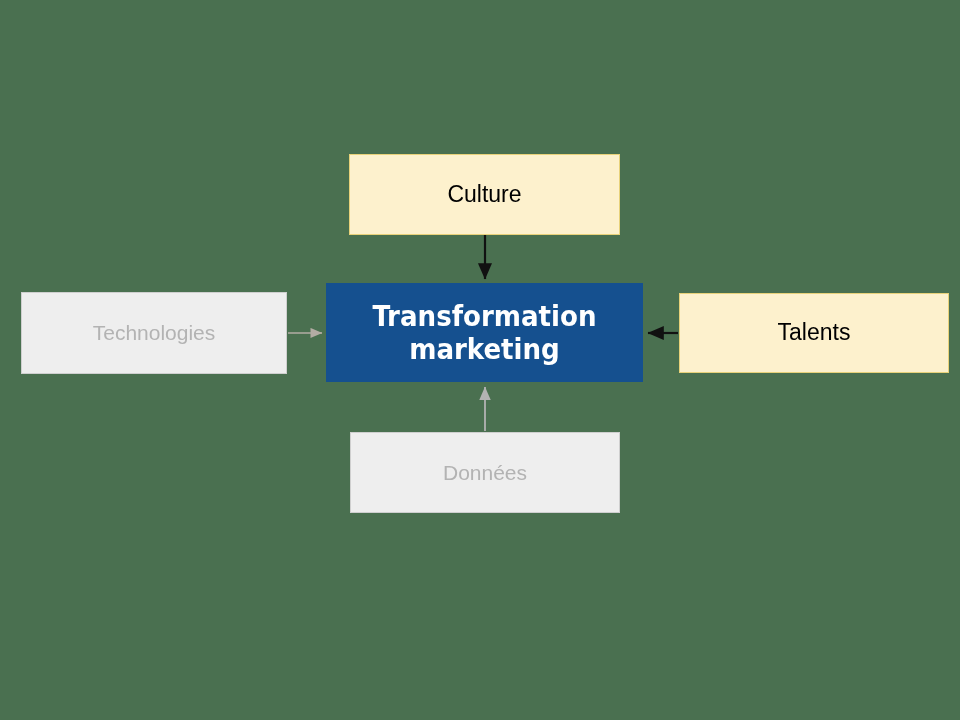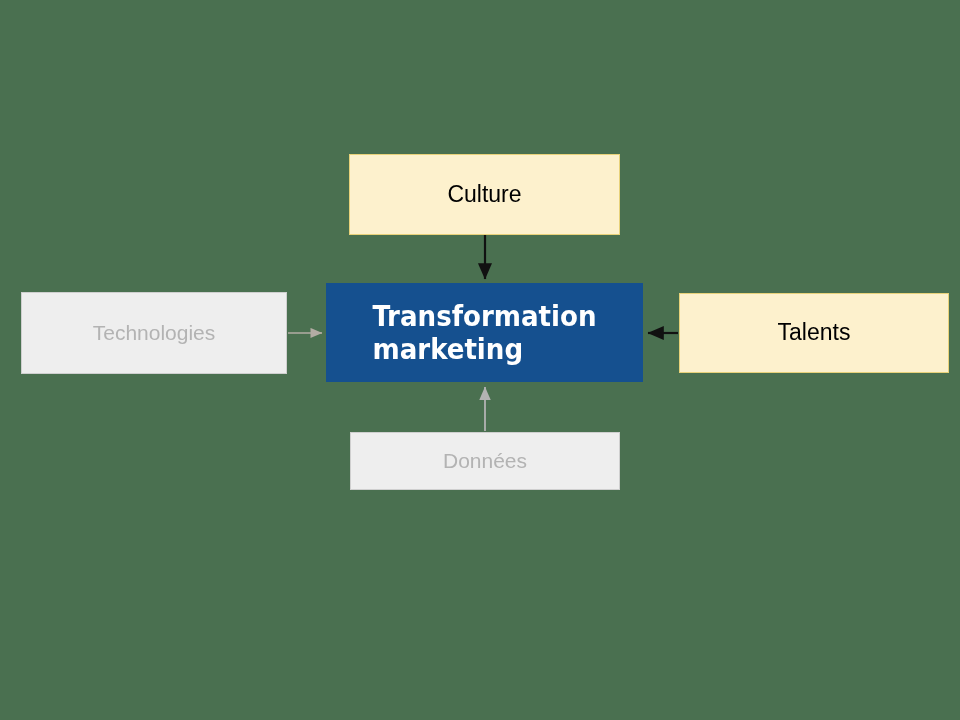--- a/index.html
+++ b/index.html
@@ -24,20 +24,21 @@
     top: 0;
     width: 960px;
     height: 720px;
   }
   .node {
     position: absolute;
     box-sizing: border-box;
     display: flex;
     align-items: center;
     justify-content: center;
+    text-align: center;
     line-height: 1.12;
   }
   
   .node-center {
     left: 326px;
     top: 283px;
     width: 317px;
     height: 99px;
     background: #15508f;
     border: 1px solid #15508f;
@@ -81,21 +82,21 @@
   .node-technologies {
     left: 21px;
     top: 292px;
     width: 266px;
     height: 82px;
   }
   .node-donnees {
     left: 350px;
     top: 432px;
     width: 270px;
-    height: 58px;
+    height: 81px;
   }
   .node-label {
     display: block;
     white-space: pre-line;
   }
 </style>
 </head>
 <body>
 
 <div id="canvas">

